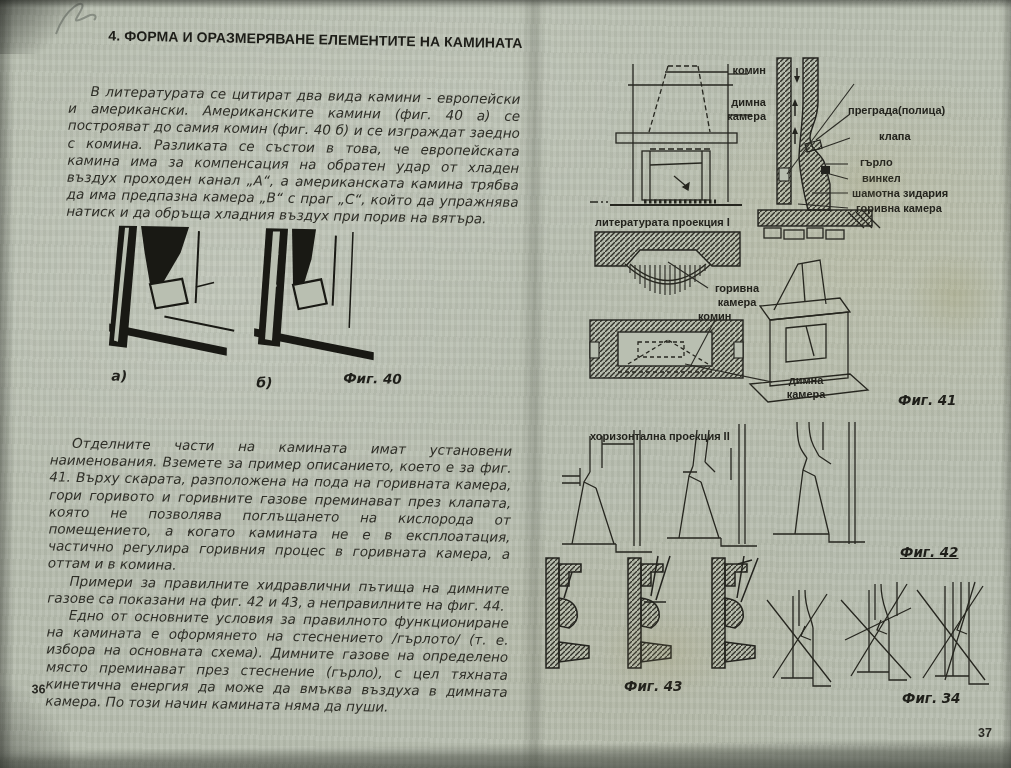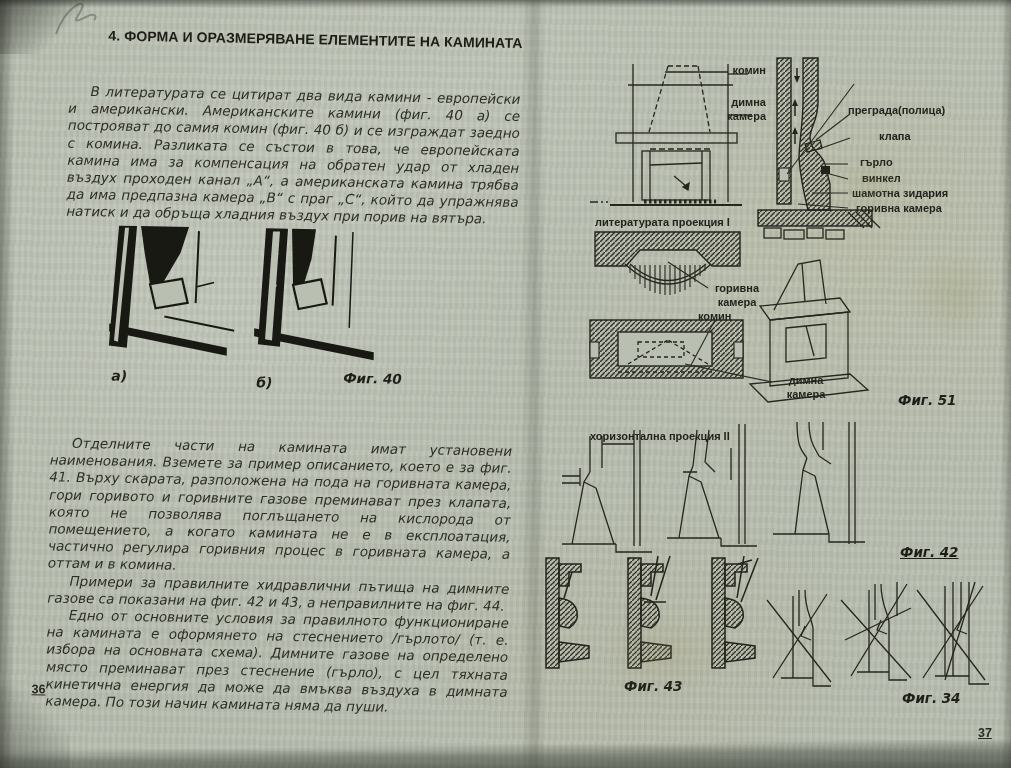--- a/index.html
+++ b/index.html
@@ -30,21 +30,21 @@
   .right-page{left:540px;top:40px;width:471px;height:724px;}
   .title{position:absolute;left:64px;top:16px;width:444px;text-align:center;
     font:bold 14px/17px "Liberation Sans",sans-serif;color:#1d1d18;letter-spacing:.1px;}
   .bodytext{position:absolute;text-align:justify;font:italic 13.5px/17.2px "DejaVu Sans",sans-serif;color:#2e2e27;}
   .bodytext p{margin:0;text-indent:22px;}
   .figlabel{position:absolute;font:bold 11px/13.5px "Liberation Sans",sans-serif;color:#23231d;}
   .figlabel.c{text-align:center;}
   .figlabel.r{text-align:right;}
   .figcap{position:absolute;font:italic bold 13.5px "DejaVu Sans",sans-serif;color:#1f1f1a;}
   .ablabel{position:absolute;font:italic bold 14px "DejaVu Sans",sans-serif;color:#1f1f1a;}
-  .pagenum{position:absolute;font:bold 12.5px "Liberation Sans",sans-serif;color:#2a2a24;text-decoration:underline;}
+  .pagenum{position:absolute;font:bold 12.5px "Liberation Sans",sans-serif;color:#2a2a24;}
   svg{position:absolute;overflow:visible;}
   .ln{stroke:#26261f;stroke-width:1.3;fill:none;}
   .speck{position:absolute;background:#3a3a32;border-radius:50%;}
 </style>
 </head>
 <body>
 
 <div id="canvas">
   <div class="tex"></div>
 
@@ -223,21 +223,21 @@
     <span class="figlabel" style="left:320px;top:90px;margin-left:19px;">клапа</span>
     <span class="figlabel" style="left:320px;top:116px;">гърло</span>
     <span class="figlabel" style="left:322px;top:132px;">винкел</span>
     <span class="figlabel" style="left:312px;top:147px;white-space:nowrap;">шамотна зидария</span>
     <span class="figlabel" style="left:316px;top:162px;white-space:nowrap;">горивна камера</span>
     <span class="figlabel" style="left:55px;top:176px;white-space:nowrap;">литературата проекция I</span>
     <span class="figlabel c" style="left:166px;top:242px;width:62px;">горивна камера</span>
     <span class="figlabel" style="left:158px;top:270px;">комин</span>
     <span class="figlabel" style="left:50px;top:346px;white-space:nowrap;margin-top:44px;">хоризонтална проекция II</span>
     <span class="figlabel c" style="left:236px;top:334px;width:60px;">димна камера</span>
-    <span class="figcap" style="left:358px;top:352px;">Фиг. 51</span>
+    <span class="figcap" style="left:358px;top:352px;">Фиг. 41</span>
 
     <svg style="left:15px;top:382px;" width="330" height="140" viewBox="0 0 330 140">
       <g class="ln" stroke-width="1.6" transform="translate(5,4)">
         <path d="M30,10 V46 M42,10 V42 M42,18 H74 M74,4 V120 M80,4 V120"></path>
         <path d="M2,50 H20 M2,57 H20 M20,42 V60"></path>
         <path d="M30,46 L24,56 L36,62 M36,62 L54,118 M24,56 L12,118"></path>
         <path d="M2,118 H56 M56,118 V126 H92"></path>
       </g>
       <g class="ln" stroke-width="1.6" transform="translate(108,0)">
         <path d="M34,8 L30,44 M46,8 L42,40 M42,40 L52,50 M76,2 V122 M82,2 V122 M68,26 V58"></path>

